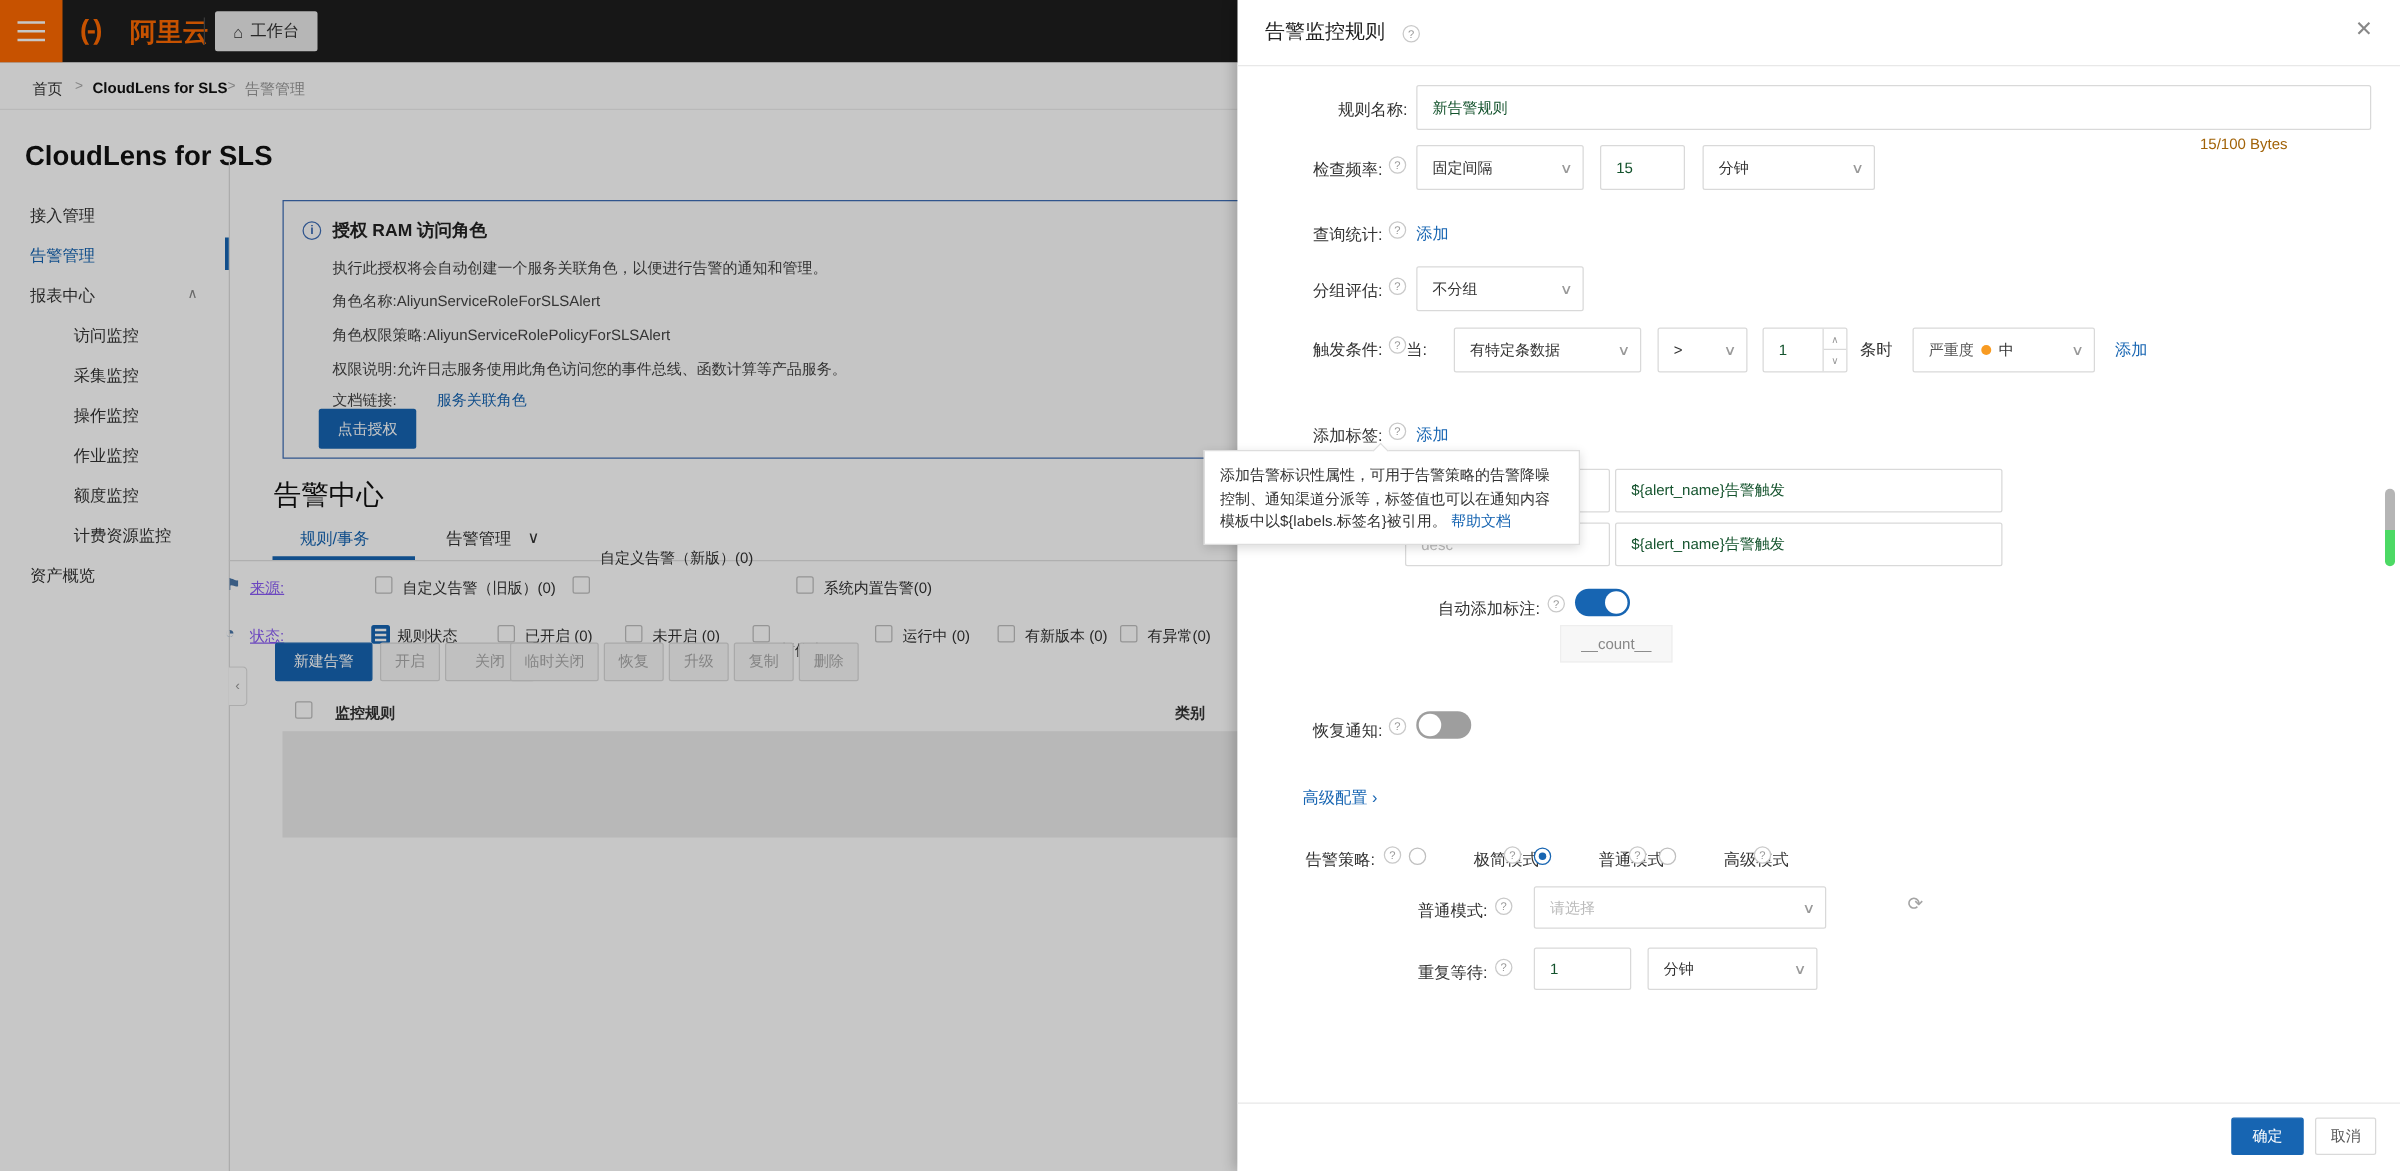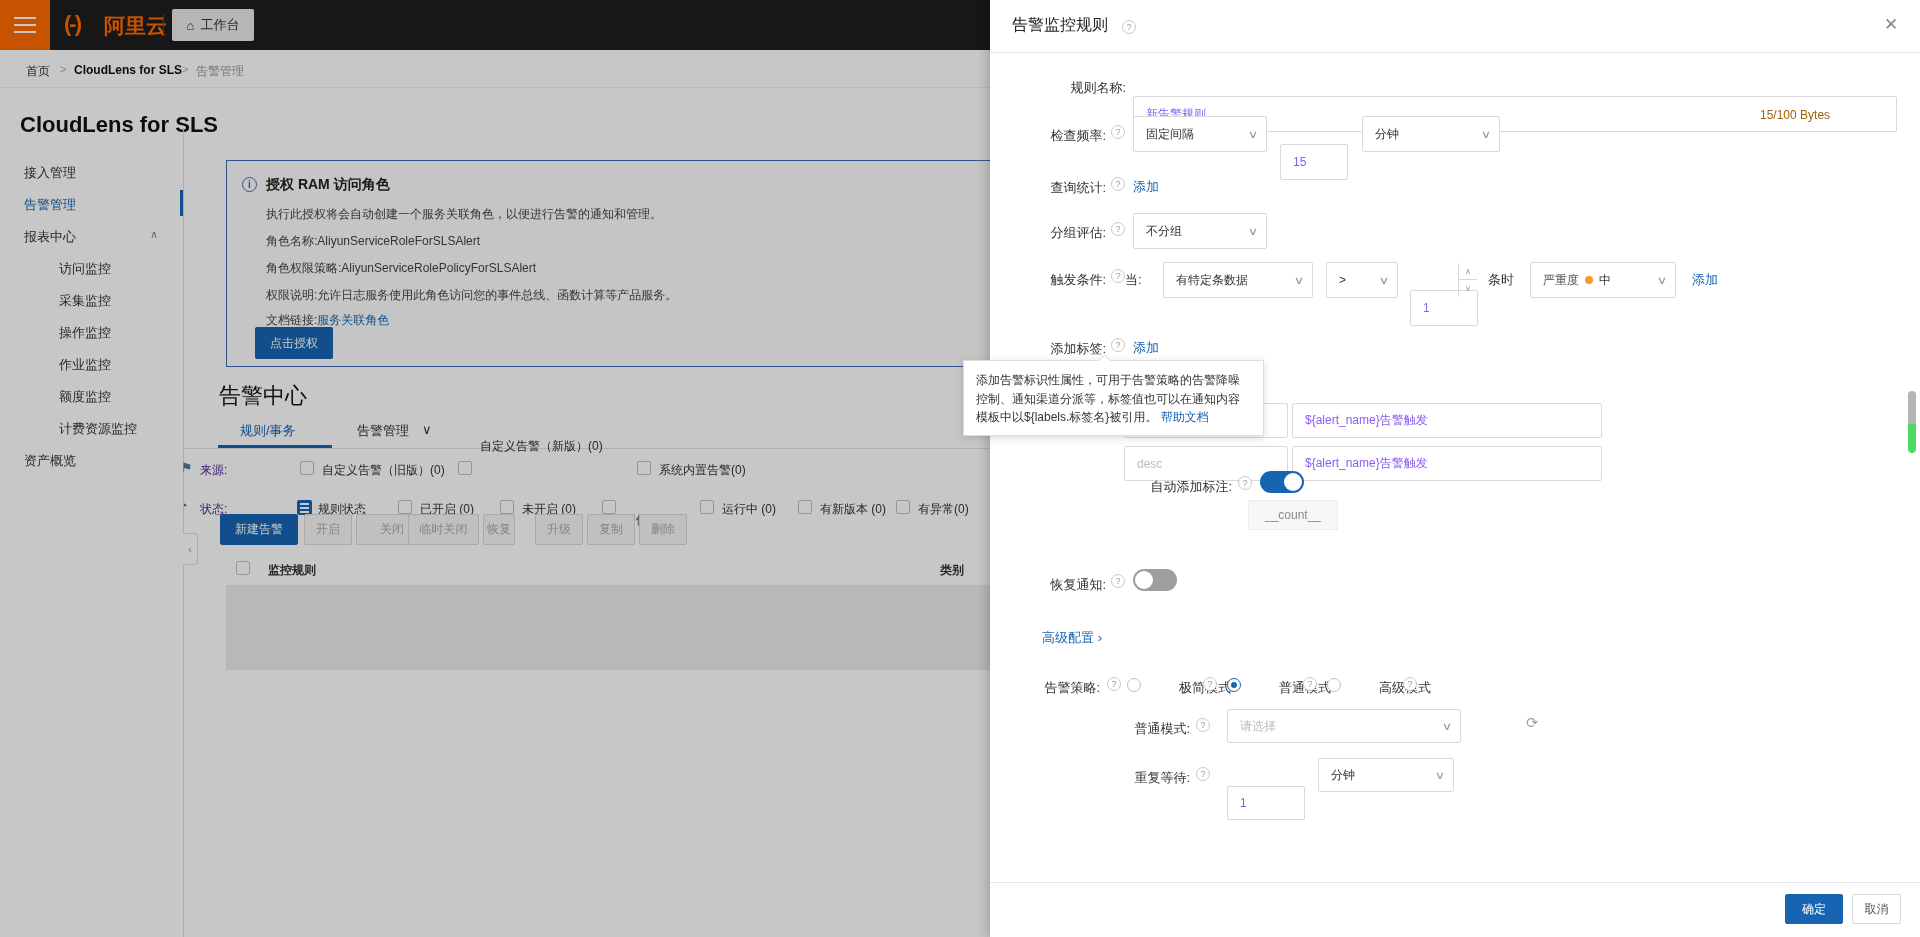--- a/index.html
+++ b/index.html
@@ -29,32 +29,32 @@
   .sbar { position:absolute; left:180px; top:190px; width:3px; height:26px; background:#1765b2; }
   .schev { position:absolute; left:150px; top:228px; font-size:11px; color:#888; }
   .collapse { position:absolute; left:183px; top:533px; width:15px; height:32px; background:#fff; border:1px solid #ddd;
     border-left:none; border-radius:0 4px 4px 0; color:#999; font-size:11px; display:flex; align-items:center; justify-content:center; cursor:pointer; }
   
   .notice { position:absolute; left:226px; top:160px; width:1200px; height:207px; background:#fdfdfd; border:1px solid #3e6db5; }
   .iicon { position:absolute; left:242px; top:177px; width:15px; height:15px; border:1px solid #3e6db5; border-radius:50%;
     color:#3e6db5; font-size:10px; font-weight:700; text-align:center; line-height:14px; font-style:normal; }
   .ntitle { position:absolute; left:266px; top:176px; font-size:14px; font-weight:600; color:#222; }
   .nline { position:absolute; left:266px; font-size:12px; color:#444; }
-  .nlink { color:#1765b2; cursor:pointer; }
+  .nlink { color:#1765b2; cursor:pointer;margin-left:32px; }
   .auth-btn { position:absolute; left:255px; top:327px; width:78px; height:32px; background:#1765b2; color:#fff;
     font-size:12px; border:none; border-radius:2px; cursor:pointer; }
   
   .actitle { position:absolute; left:219px; top:381px; font-size:22px; font-weight:500; color:#111; }
   .tab { position:absolute; top:422px; font-size:13px; cursor:pointer; }
   .tab.on { color:#1765b2; }
   .tab.off { color:#333; }
   .tab-under { position:absolute; left:218px; top:445px; width:114px; height:3px; background:#1765b2; }
   .tab-line { position:absolute; left:183px; top:448px; width:807px; height:1px; background:#e1e1e1; }
   .ficon { position:absolute; font-size:13px; color:#4a76a8; }
-  .flabel { position:absolute; font-size:12px; color:#4c1d95; }
+  .flabel { position:absolute; font-size:12px; color:#8b5cf6;text-decoration:underline; }
   .cb { position:absolute; width:14px; height:14px; background:#fff; border:1px solid #bfbfbf; border-radius:2px; cursor:pointer; }
   .cblabel { position:absolute; font-size:12px; color:#333; white-space:nowrap; cursor:pointer; }
   .ruleicon { position:absolute; left:297px; top:500px; width:15px; height:15px; background:#1765b2; border-radius:2px; cursor:pointer; }
   .ruleicon i { position:absolute; left:3px; width:9px; height:1.5px; background:#fff; }
   
   .tbtn { position:absolute; top:514px; height:31px; font-size:12px; border-radius:2px; cursor:pointer; }
   .tbtn.primary { background:#1765b2; color:#fff; border:1px solid #1765b2; }
   .tbtn.dis { background:#f7f7f7; color:#aaa; border:1px solid #d9d9d9; cursor:not-allowed; }
   .thead-cb { position:absolute; left:236px; top:561px; }
   .thead { position:absolute; top:562px; font-size:12px; font-weight:700; color:#333; }
@@ -68,21 +68,21 @@
   .qicon { position:absolute; width:14px; height:14px; border:1px solid #c9c9c9; border-radius:50%; color:#999;
     font-size:9px; text-align:center; line-height:13px; z-index:11; cursor:pointer; background:#fff; }
   .dclose { position:absolute; left:1884px; top:14px; font-size:17px; color:#888; z-index:11; cursor:pointer; }
   .dheadline { position:absolute; left:990px; top:52px; width:930px; height:1px; background:#e8e8e8; z-index:11; }
   .lbl { position:absolute; font-size:13px; color:#333; text-align:right; z-index:11; white-space:nowrap; }
   .sel { position:absolute; background:#fff; border:1px solid #d9d9d9; border-radius:2px; z-index:11; cursor:pointer;
     display:flex; align-items:center; font-size:12px; color:#333; padding:0 24px 0 12px; }
   .sel .chev { position:absolute; right:9px; color:#999; font-size:11px; transform:scaleX(1.3); }
   .sel.ph { color:#bbb; }
   .inp { position:absolute; background:#fff; border:1px solid #d9d9d9; border-radius:2px; z-index:11;
-    font-size:12px; color:#8b5cf6; padding:0 12px; font-family:inherit;margin-top:28px; }
+    font-size:12px; color:#14532d; padding:0 12px; font-family:inherit; }
   .inp::placeholder { color:#bbb; }
   .counter { position:absolute; left:1760px; top:80px; font-size:12px; color:#a16207; z-index:12;margin-top:28px; }
   .link { position:absolute; font-size:13px; color:#1765b2; z-index:11; cursor:pointer; white-space:nowrap; }
   .spin { position:absolute; left:1458px; top:263px; width:19px; height:34px; border-left:1px solid #d9d9d9; z-index:12; }
   .spin div { height:17px; text-align:center; font-size:8px; color:#999; line-height:17px; cursor:pointer; }
   .spin div:first-child { border-bottom:1px solid #d9d9d9; }
   .dot { position:absolute; width:8px; height:8px; border-radius:50%; background:#f89b22; z-index:12; }
   .ttip { position:absolute; left:963px; top:360px; width:301px; height:76px; background:#fff; border:1px solid #ddd;
     box-shadow:0 2px 8px rgba(0,0,0,0.15); z-index:30; padding:10px 12px; font-size:12px; color:#333; line-height:1.55; }
   .ttip .arrow { position:absolute; left:136px; top:-5px; width:9px; height:9px; background:#fff;
@@ -199,21 +199,21 @@
   <span class="cblabel" style="left:722px; top:501px">运行中 (0)</span>
   <div class="cb" style="left:798px; top:500px"></div>
   <span class="cblabel" style="left:820px; top:501px">有新版本 (0)</span>
   <div class="cb" style="left:896px; top:500px"></div>
   <span class="cblabel" style="left:918px; top:501px">有异常(0)</span>
 
   <button class="tbtn primary" style="left:220px; width:78px">新建告警</button>
   <button class="tbtn dis" style="left:304px; width:48px">开启</button>
   <button class="tbtn dis" style="left:356px; width:72px">关闭</button>
   <button class="tbtn dis" style="left:408px; width:71px">临时关闭</button>
-  <button class="tbtn dis" style="left:483px; width:32px">恢复</button>
+  <button class="tbtn dis" style="left:483px; width:48px">恢复</button>
   <button class="tbtn dis" style="left:535px; width:48px">升级</button>
   <button class="tbtn dis" style="left:587px; width:48px">复制</button>
   <button class="tbtn dis" style="left:639px; width:48px">删除</button>
 
   <div class="cb thead-cb"></div>
   <span class="thead" style="left:268px">监控规则</span>
   <span class="thead" style="left:940px">类别</span>
   <div class="tempty"></div>
 </div>
 

